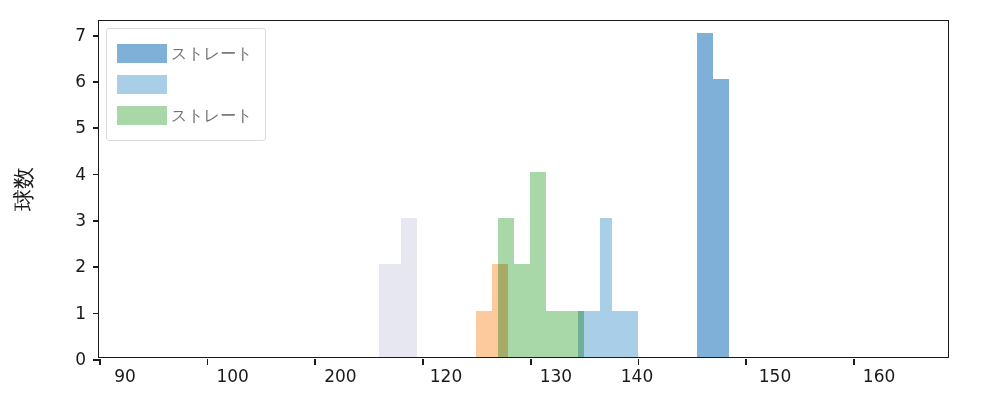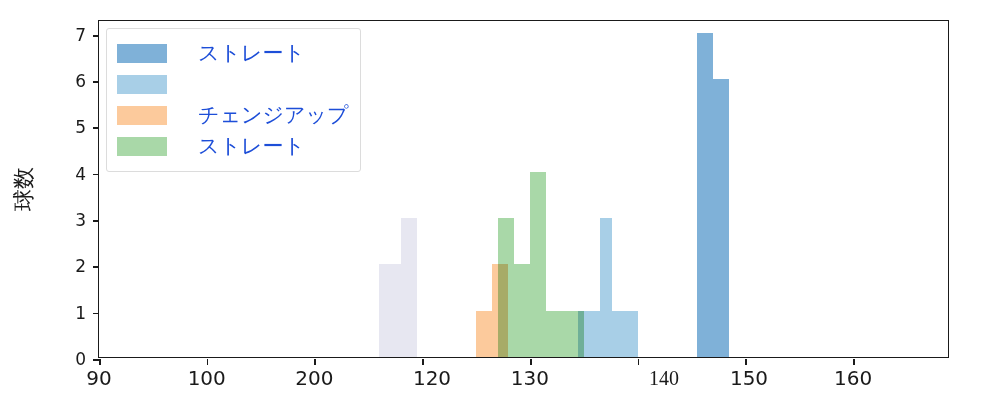--- a/index.html
+++ b/index.html
@@ -19,21 +19,21 @@
     box-sizing:border-box;
   }
   #bars-clip{position:absolute;left:0;top:0;right:0;bottom:0;overflow:hidden;}
   .bar{position:absolute;bottom:0;}
 
   
   .xtick-mark{position:absolute;top:338px;width:1.7px;height:6px;background:#1a1a1a;}
   .ytick-mark{position:absolute;left:-6px;width:6px;height:1.7px;background:#1a1a1a;}
   .xtick-label{
     position:absolute;top:347px;transform:translateX(-50%);
-    font-size:20px;color:#1a1a1a;white-space:nowrap;line-height:1;
+    font-size:17px;color:#1a1a1a;white-space:nowrap;line-height:1;margin-left:26px;
   }
   .ytick-label{
     position:absolute;left:-13px;transform:translate(-100%,-50%);
     font-size:17px;color:#1a1a1a;white-space:nowrap;line-height:1;
   }
 
   
   #ylabel{
     position:absolute;left:24px;top:189px;
     transform:translate(-50%,-50%) rotate(-90deg);
@@ -41,21 +41,21 @@
   }
 
   
   #legend{
     position:absolute;left:106px;top:28px;
     background:#ffffff;border:1px solid #dcdcdc;border-radius:3px;
     padding:9px 12px 9px 10px;
   }
   .legend-row{display:flex;align-items:center;height:31px;}
   .legend-swatch{width:50px;height:19px;flex:0 0 auto;}
-  .legend-text{margin-left:31px;font-size:21px;color:#1d4ed8;white-space:nowrap;line-height:1;}
+  .legend-text{margin-left:4px;font-size:16px;color:#737373;white-space:nowrap;line-height:1;}
 </style>
 </head>
 <body>
 
 <div id="figure">
 
   <div id="ylabel">球数</div>
 
   <div id="plot-area">
     <div id="bars-clip">
@@ -75,25 +75,25 @@
         <div class="bar" style="left: 301.62px; width: 16.1582px; height: 138.904px; background: rgb(231, 231, 241); mix-blend-mode: multiply;"></div>
       </div>
     <div id="ticks-x">
         <div class="xtick-mark" style="left: 0px;"></div>
         <div class="xtick-label" style="left: 0px;">90</div>
         <div class="xtick-mark" style="left: 107.722px;"></div>
         <div class="xtick-label" style="left: 107.722px;">100</div>
         <div class="xtick-mark" style="left: 215.443px;"></div>
         <div class="xtick-label" style="left: 215.443px;">200</div>
         <div class="xtick-mark" style="left: 323.165px;"></div>
-        <div class="xtick-label" style="left: 333px;">120</div>
+        <div class="xtick-label" style="left: 321px;">120</div>
         <div class="xtick-mark" style="left: 430.886px;"></div>
         <div class="xtick-label" style="left: 430.886px;">130</div>
         <div class="xtick-mark" style="left: 538.608px;"></div>
-        <div class="xtick-label" style="left: 565px; font-family: Liberation Serif, serif;">140</div>
+        <div class="xtick-label" style="left: 512px;">140</div>
         <div class="xtick-mark" style="left: 646.329px;"></div>
         <div class="xtick-label" style="left: 650px;">150</div>
         <div class="xtick-mark" style="left: 754.051px;"></div>
         <div class="xtick-label" style="left: 754.051px;">160</div>
       </div>
     <div id="ticks-y">
         <div class="ytick-mark" style="top: 338px;"></div>
         <div class="ytick-label" style="top: 338px;">0</div>
         <div class="ytick-mark" style="top: 291.699px;"></div>
         <div class="ytick-label" style="top: 291.699px;">1</div>
@@ -114,22 +114,18 @@
 
   <div id="legend">
       <div class="legend-row">
         <span class="legend-swatch" style="background: rgb(127, 177, 216);"></span>
         <span class="legend-text">ストレート</span>
       </div>
       <div class="legend-row">
         <span class="legend-swatch" style="background: rgb(168, 207, 231);"></span>
       </div>
       <div class="legend-row">
-        <span class="legend-swatch" style="background: rgb(252, 202, 156);"></span>
-        <span class="legend-text">チェンジアップ</span>
-      </div>
-      <div class="legend-row">
         <span class="legend-swatch" style="background: rgb(169, 216, 168);"></span>
         <span class="legend-text">ストレート</span>
       </div>
     </div>
 
 </div>
 
 </body></html>

